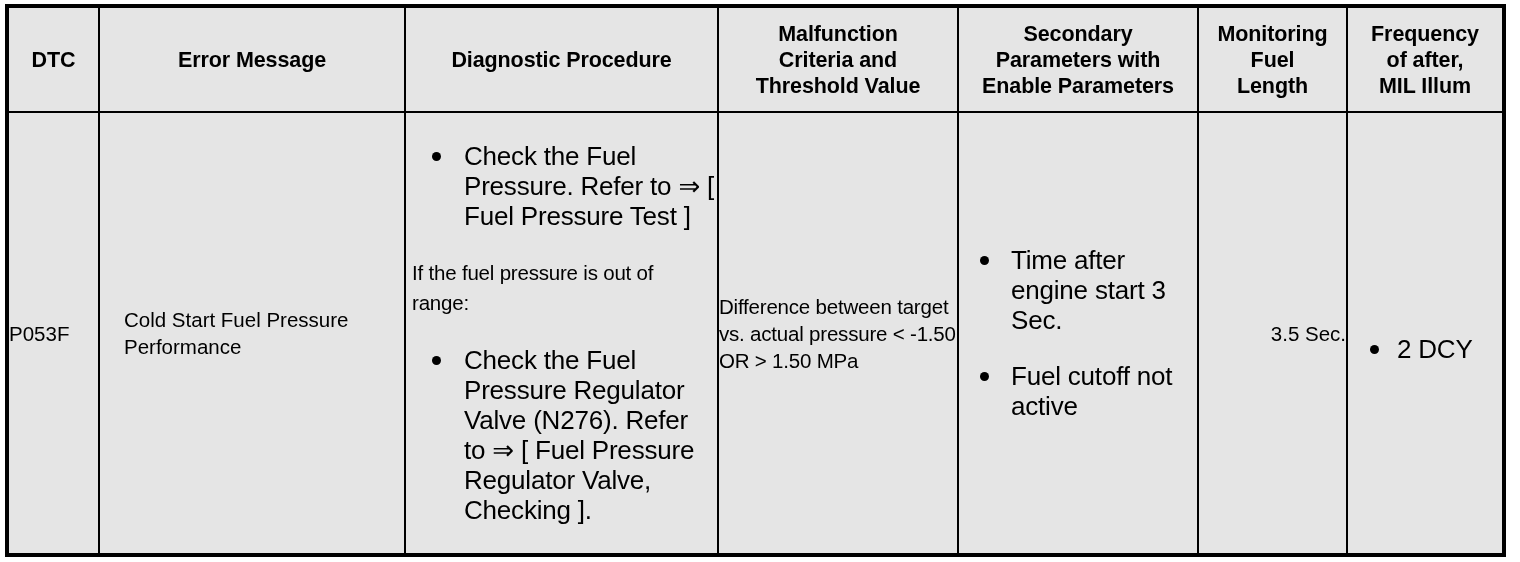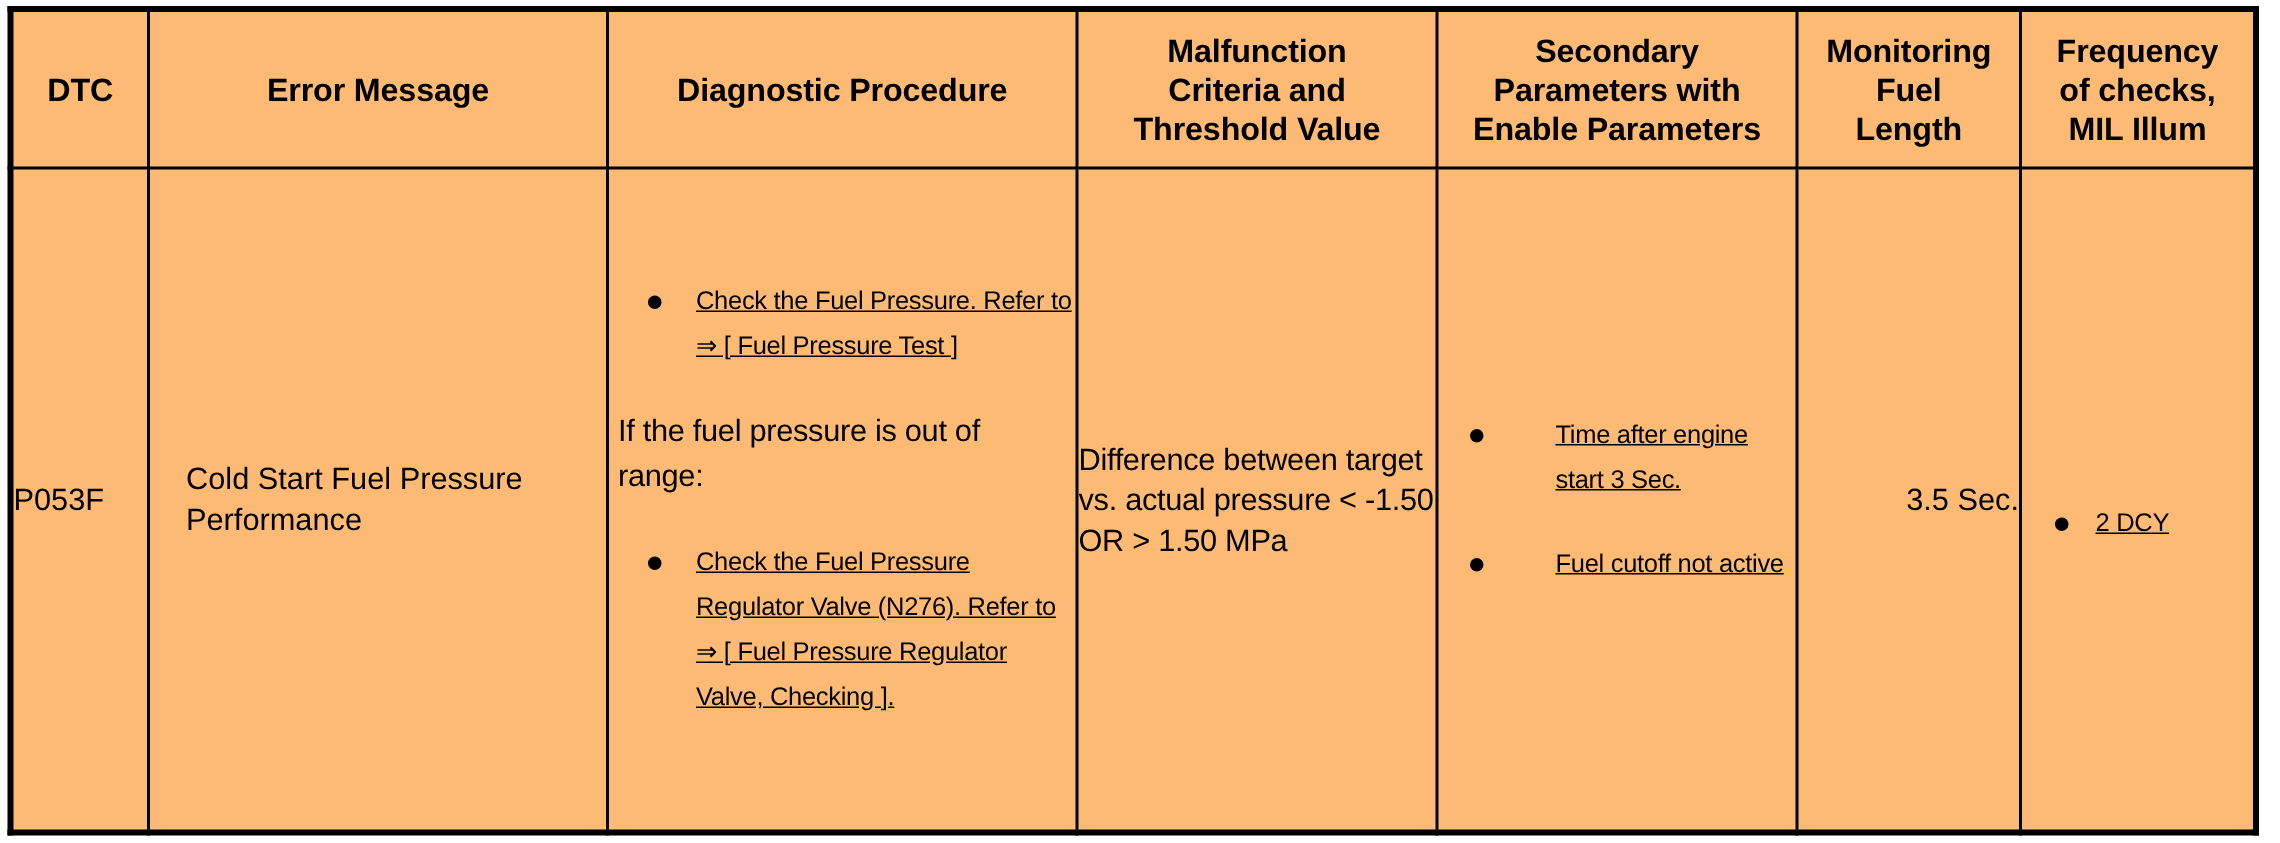--- a/index.html
+++ b/index.html
@@ -32,21 +32,21 @@
     border-collapse: collapse;
     table-layout: fixed;
     border: 4px solid #000000;
     background: #ffffff;
   }
   .dtc-table td,
   .dtc-table th {
     border: 2px solid #000000;
     padding: 0;
     vertical-align: middle;
-    background: #fdba74;
+    background: #e5e5e5;
   }
 
   
   .col-dtc     { width: 92px;  }
   .col-err     { width: 306px; }
   .col-diag    { width: 313px; }
   .col-malf    { width: 240px; }
   .col-sec     { width: 240px; }
   .col-mon     { width: 149px; }
   .col-freq    { width: 157px; }
@@ -97,44 +97,43 @@
   .blk-spacer { height: 27px; }
 
   ul.bullets {
     list-style: none;
     margin: 0;
     padding: 0;
   }
   ul.bullets li {
     position: relative;
     padding-left: 55px;
-    font-size: 17px;
+    font-size: 26px;
     line-height: 30px;
     letter-spacing: -0.2px;
-    text-decoration: underline;
   }
   ul.bullets li .dot {
     position: absolute;
     left: 23px;
     top: 11px;
     width: 9px;
     height: 9px;
     background: #000000;
     border-radius: 50%;
   }
   .plain-para {
     font-size: 20.5px;
     line-height: 30px;
     letter-spacing: -0.2px;
     padding-left: 3px;
   }
 
   
   ul.bullets.sec li {
-    padding-left: 78px;
+    padding-left: 52px;
     line-height: 30px;
     margin-bottom: 0;
   }
   ul.bullets.sec li + li { margin-top: 26px; }
   ul.bullets.sec li .dot { left: 21px; top: 11px; }
 
   
   ul.bullets.freq li {
     padding-left: 49px;
     line-height: 28px;
@@ -187,21 +186,21 @@
           <span class="hline">Parameters with</span>
           <span class="hline">Enable Parameters</span>
         </th>
         <th>
           <span class="hline">Monitoring</span>
           <span class="hline">Fuel</span>
           <span class="hline">Length</span>
         </th>
         <th>
           <span class="hline">Frequency</span>
-          <span class="hline">of checks,</span>
+          <span class="hline">of after,</span>
           <span class="hline">MIL Illum</span>
         </th>
       </tr>
     </thead>
 
     <tbody>
       <tr>
 
         <td class="cell-pad-left">
           <div class="t-dtc">P053F</div>

